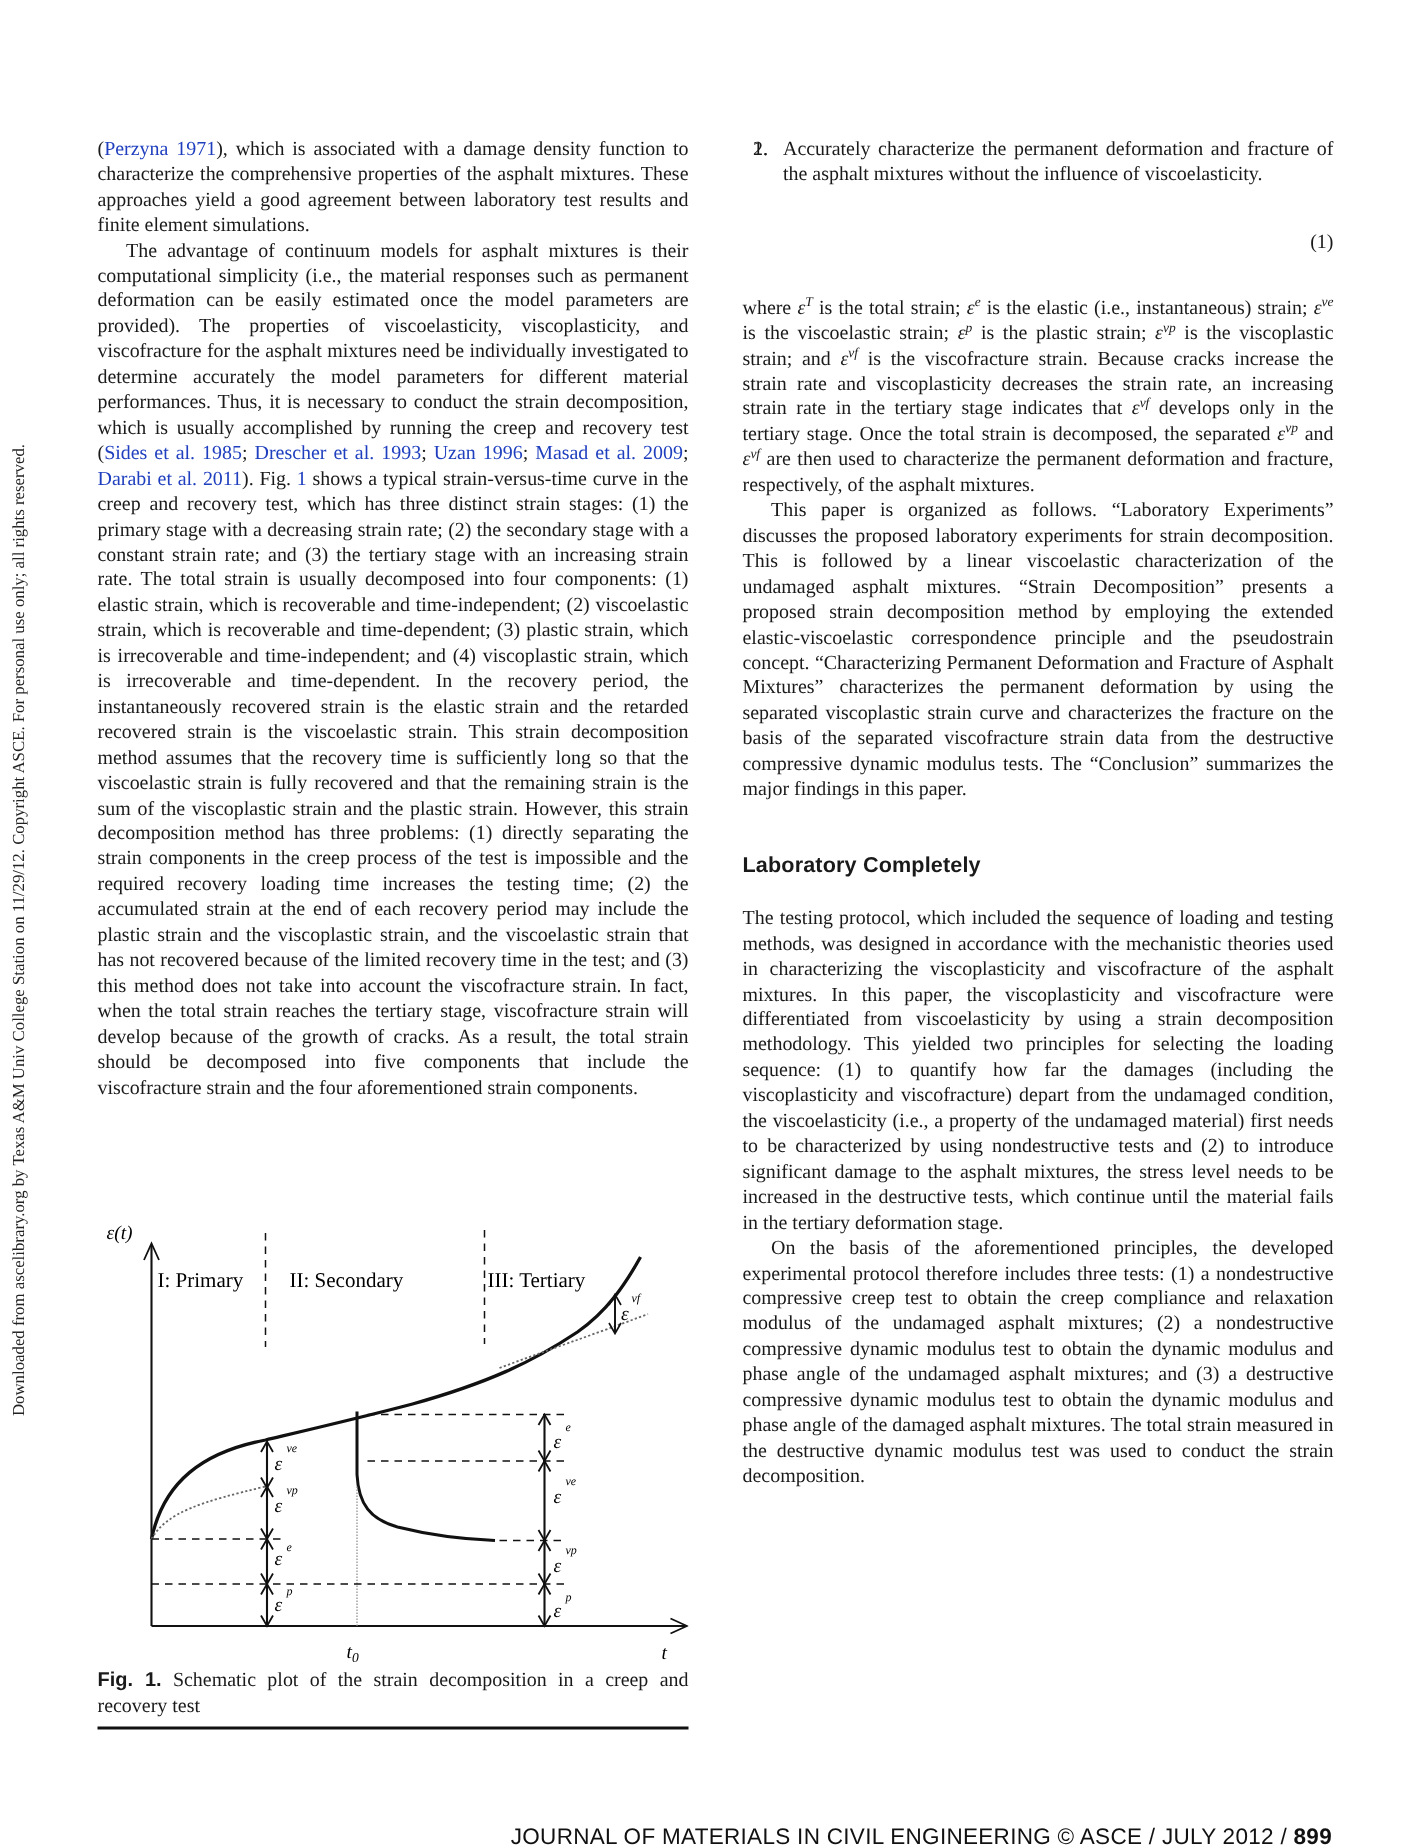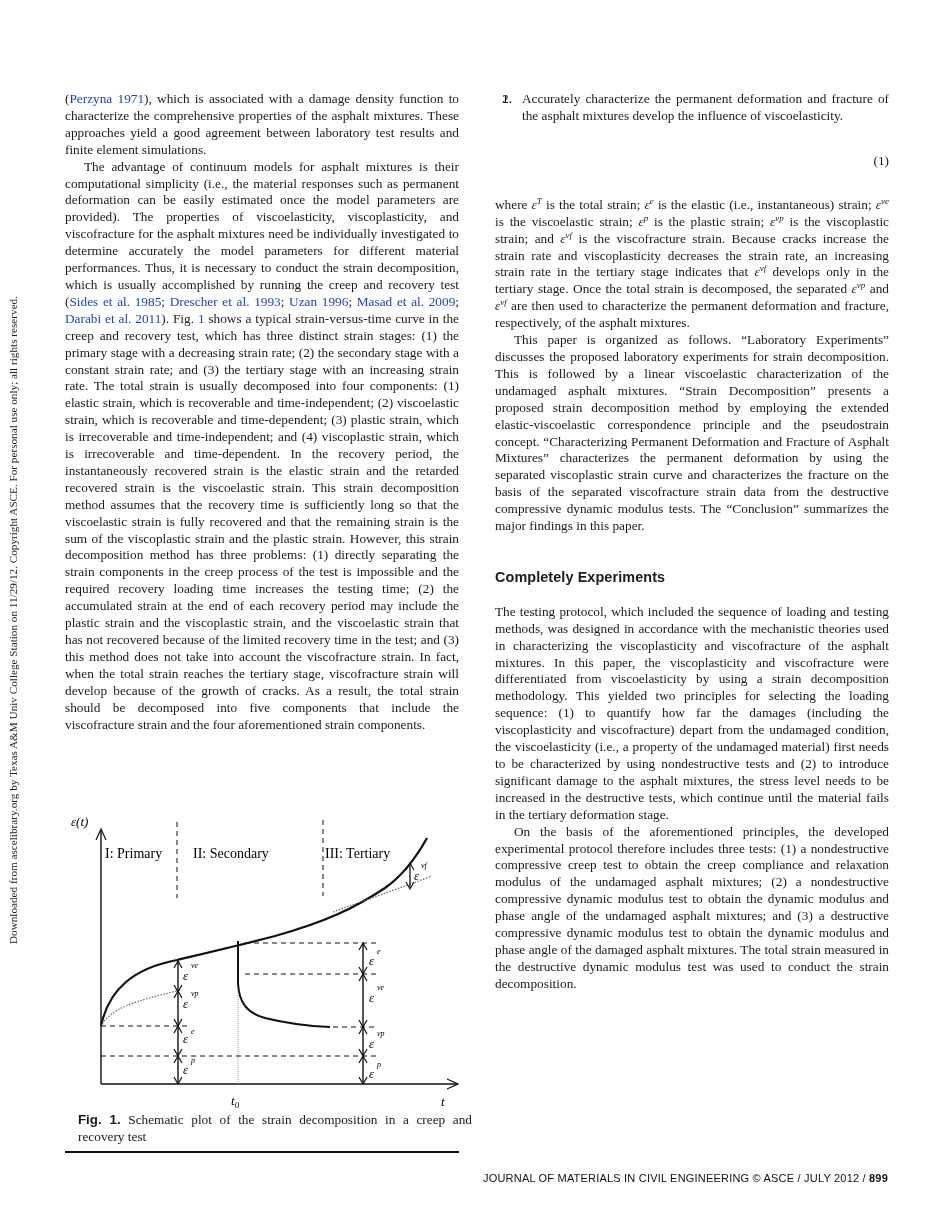--- a/index.html
+++ b/index.html
@@ -16,24 +16,24 @@
   ol.aims { list-style: none; margin: 0; padding: 0; }
   ol.aims li { position: relative; padding-left: 27px; }
   ol.aims li .num { position: absolute; left: 7px; top: 0; }
   .equation { position: relative; height: 60px; margin: 8px 0 4px 0; }
   .equation .eq { position: absolute; left: 0; right: 0; top: 20px; text-align: center; font-style: italic; font-size: 13.5px; }
   .equation .eqnum { position: absolute; right: 0; top: 20px; }
   .eps { font-style: italic; }
   sup { font-size: 9px; font-style: italic; vertical-align: 5px; line-height: 0; }
   .heading { font-family: "Liberation Sans", sans-serif; font-weight: bold; font-size: 14.4px; margin: 34px 0 18px 0; letter-spacing: 0.1px; }
   .figure { position: absolute; left: 65px; top: 808px; width: 394px; height: 300px; }
-  .caption { position: absolute; left: 78px; top: 1112px; width: 394px; font-size: 13.3px; line-height: 16.9px; text-align: justify; }
+  .caption { position: absolute; left: 65px; top: 1112px; width: 394px; font-size: 13.3px; line-height: 16.9px; text-align: justify; }
   .caption .fig-label { font-family: "Liberation Sans", sans-serif; font-weight: bold; }
   .caption-rule { position: absolute; left: 65px; top: 1151px; width: 394px; height: 2px; background: #111; }
-  .footer { position: absolute; right: 64px; top: 1172px; font-family: "Liberation Sans", sans-serif; font-size: 11px; letter-spacing: 0.2px; color: #111; }
+  .footer { position: absolute; right: 64px; top: 1216px; font-family: "Liberation Sans", sans-serif; font-size: 15px; letter-spacing: 0.2px; color: #111; }
   .footer b { font-weight: bold; }
   .citation { position: absolute; left: 0; width: 952px; top: 1214px; text-align: center; font-size: 11.5px; color: #222; margin-top: 48px; }
   svg text { font-family: "Liberation Serif", serif; }
 </style>
 </head>
 <body>
 
 <div class="side-note">
   <span>Downloaded from ascelibrary.org by Texas A&amp;M Univ College Station on 11/29/12. Copyright ASCE. For personal use only; all rights reserved.</span>
 </div>
@@ -143,31 +143,31 @@
 </svg>
 
 <div class="caption">
   <span class="fig-label">Fig. 1.</span><span> Schematic plot of the strain decomposition in a creep and recovery test</span>
 </div>
 <div class="caption-rule"></div>
 
 <div class="col col-right">
   <ol class="aims">
     <li><span class="num">1.</span></li>
-    <li><span class="num">2.</span><span>Accurately characterize the permanent deformation and fracture of the asphalt mixtures develop the influence of viscoelasticity.</span></li>
+    <li><span class="num">2.</span><span>Accurately characterize the permanent deformation and fracture of the asphalt mixtures without the influence of viscoelasticity.</span></li>
   </ol>
 
   <div class="equation">
     <div class="eqnum">(1)</div>
   </div>
 
   <p class="p"><span>where </span><span class="eps">ε</span><sup>T</sup><span> is the total strain; </span><span class="eps">ε</span><sup>e</sup><span> is the elastic (i.e., instantaneous) strain; </span><span class="eps">ε</span><sup>ve</sup><span> is the viscoelastic strain; </span><span class="eps">ε</span><sup>p</sup><span> is the plastic strain; </span><span class="eps">ε</span><sup>vp</sup><span> is the viscoplastic strain; and </span><span class="eps">ε</span><sup>vf</sup><span> is the viscofracture strain. Because cracks increase the strain rate and viscoplasticity decreases the strain rate, an increasing strain rate in the tertiary stage indicates that </span><span class="eps">ε</span><sup>vf</sup><span> develops only in the tertiary stage. Once the total strain is decomposed, the separated </span><span class="eps">ε</span><sup>vp</sup><span> and </span><span class="eps">ε</span><sup>vf</sup><span> are then used to characterize the permanent deformation and fracture, respectively, of the asphalt mixtures.</span></p>
 
   <p class="p indent">This paper is organized as follows. “Laboratory Experiments” discusses the proposed laboratory experiments for strain decomposition. This is followed by a linear viscoelastic characterization of the undamaged asphalt mixtures. “Strain Decomposition” presents a proposed strain decomposition method by employing the extended elastic-viscoelastic correspondence principle and the pseudostrain concept. “Characterizing Permanent Deformation and Fracture of Asphalt Mixtures” characterizes the permanent deformation by using the separated viscoplastic strain curve and characterizes the fracture on the basis of the separated viscofracture strain data from the destructive compressive dynamic modulus tests. The “Conclusion” summarizes the major findings in this paper.</p>
 
-  <h2 class="heading">Completely Experiments</h2>
+  <h2 class="heading">Laboratory Completely</h2>
 
   <p class="p">The testing protocol, which included the sequence of loading and testing methods, was designed in accordance with the mechanistic theories used in characterizing the viscoplasticity and viscofracture of the asphalt mixtures. In this paper, the viscoplasticity and viscofracture were differentiated from viscoelasticity by using a strain decomposition methodology. This yielded two principles for selecting the loading sequence: (1) to quantify how far the damages (including the viscoplasticity and viscofracture) depart from the undamaged condition, the viscoelasticity (i.e., a property of the undamaged material) first needs to be characterized by using nondestructive tests and (2) to introduce significant damage to the asphalt mixtures, the stress level needs to be increased in the destructive tests, which continue until the material fails in the tertiary deformation stage.</p>
   <p class="p indent">On the basis of the aforementioned principles, the developed experimental protocol therefore includes three tests: (1) a nondestructive compressive creep test to obtain the creep compliance and relaxation modulus of the undamaged asphalt mixtures; (2) a nondestructive compressive dynamic modulus test to obtain the dynamic modulus and phase angle of the undamaged asphalt mixtures; and (3) a destructive compressive dynamic modulus test to obtain the dynamic modulus and phase angle of the damaged asphalt mixtures. The total strain measured in the destructive dynamic modulus test was used to conduct the strain decomposition.</p>
 </div>
 
 <div class="footer"><span>JOURNAL OF MATERIALS IN CIVIL ENGINEERING © ASCE / JULY 2012 / </span><b>899</b></div>
 <div class="citation">J. Mater. Civ. Eng. 2012.24:898-906.</div>
 
 </body></html>

